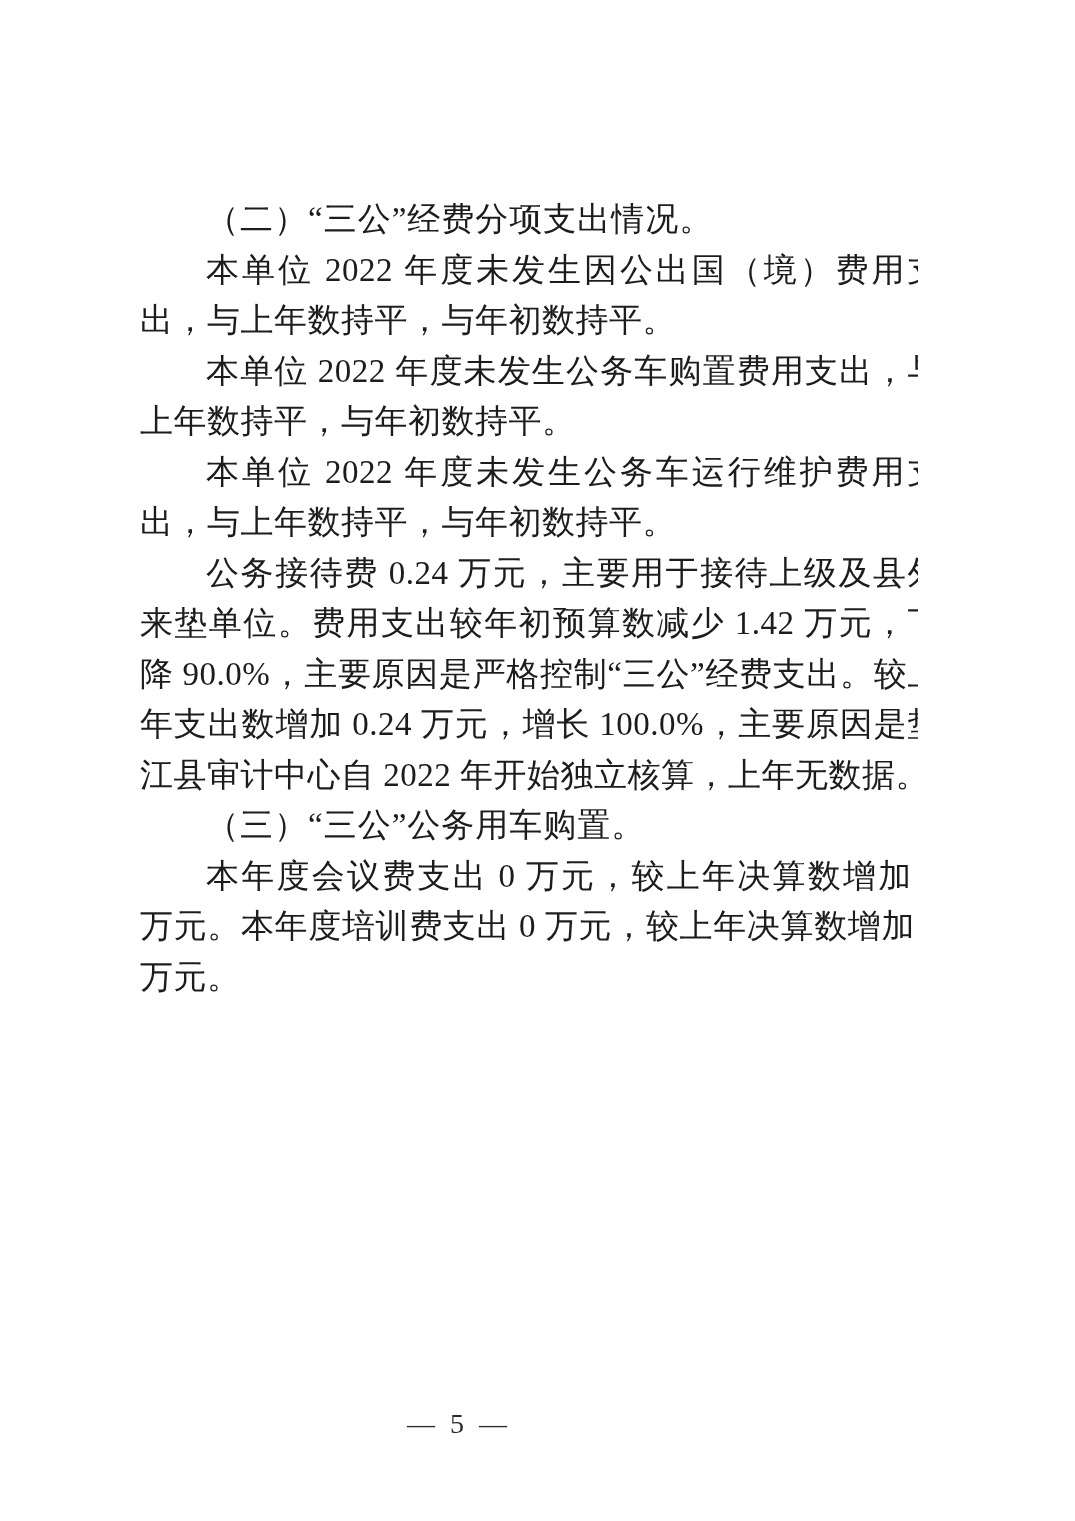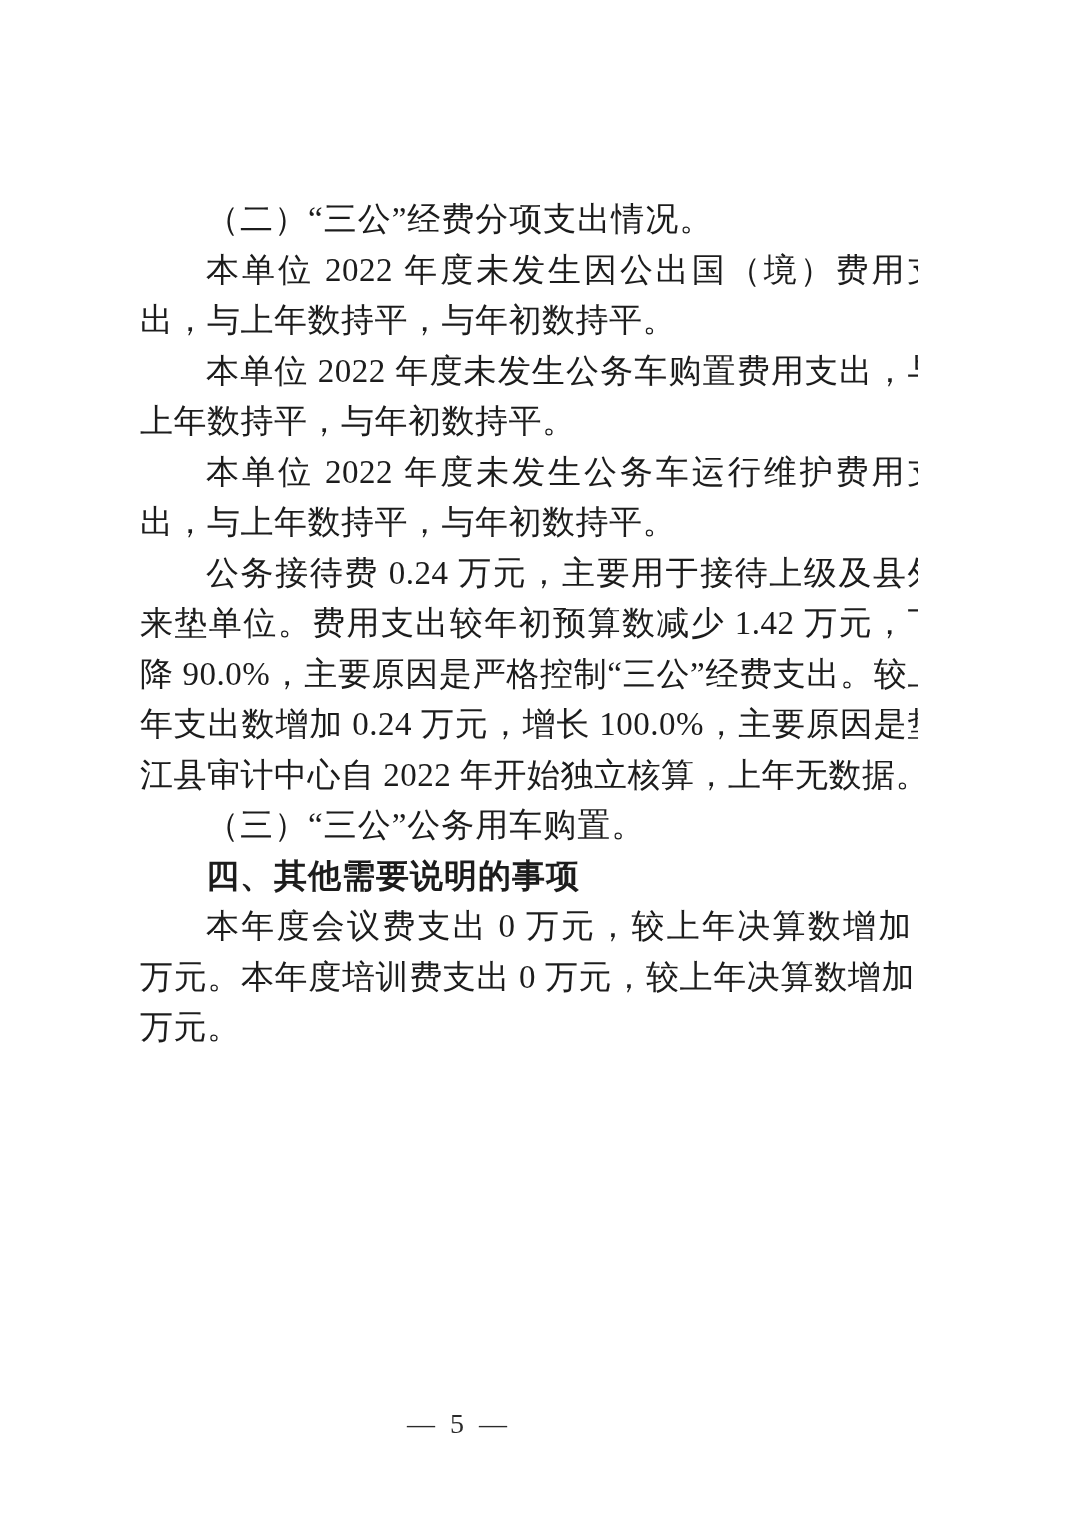--- a/index.html
+++ b/index.html
@@ -66,20 +66,19 @@
 <body>
 
 <div class="page">
   <div class="content">
     <p class="kai">（二）“三公”经费分项支出情况。</p>
     <p class="para">本单位 2022 年度未发生因公出国（境）费用支出，与上年数持平，与年初数持平。</p>
     <p class="para">本单位 2022 年度未发生公务车购置费用支出，与上年数持平，与年初数持平。</p>
     <p class="para">本单位 2022 年度未发生公务车运行维护费用支出，与上年数持平，与年初数持平。</p>
     <p class="para">公务接待费 0.24 万元，主要用于接待上级及县外来垫单位。费用支出较年初预算数减少 1.42 万元，下降 90.0%，主要原因是严格控制“三公”经费支出。较上年支出数增加 0.24 万元，增长 100.0%，主要原因是垫江县审计中心自 2022 年开始独立核算，上年无数据。</p>
     <p class="kai">（三）“三公”公务用车购置。</p>
-    <p class="hei">四、其他需要说明的事项</p>
     <p class="para">本年度会议费支出 0 万元，较上年决算数增加 0 万元。本年度培训费支出 0 万元，较上年决算数增加 0 万元。</p>
   </div>
 
   <div class="footer">
     <span>— 5 —</span>
   </div>
 </div>
 
 </body></html>

